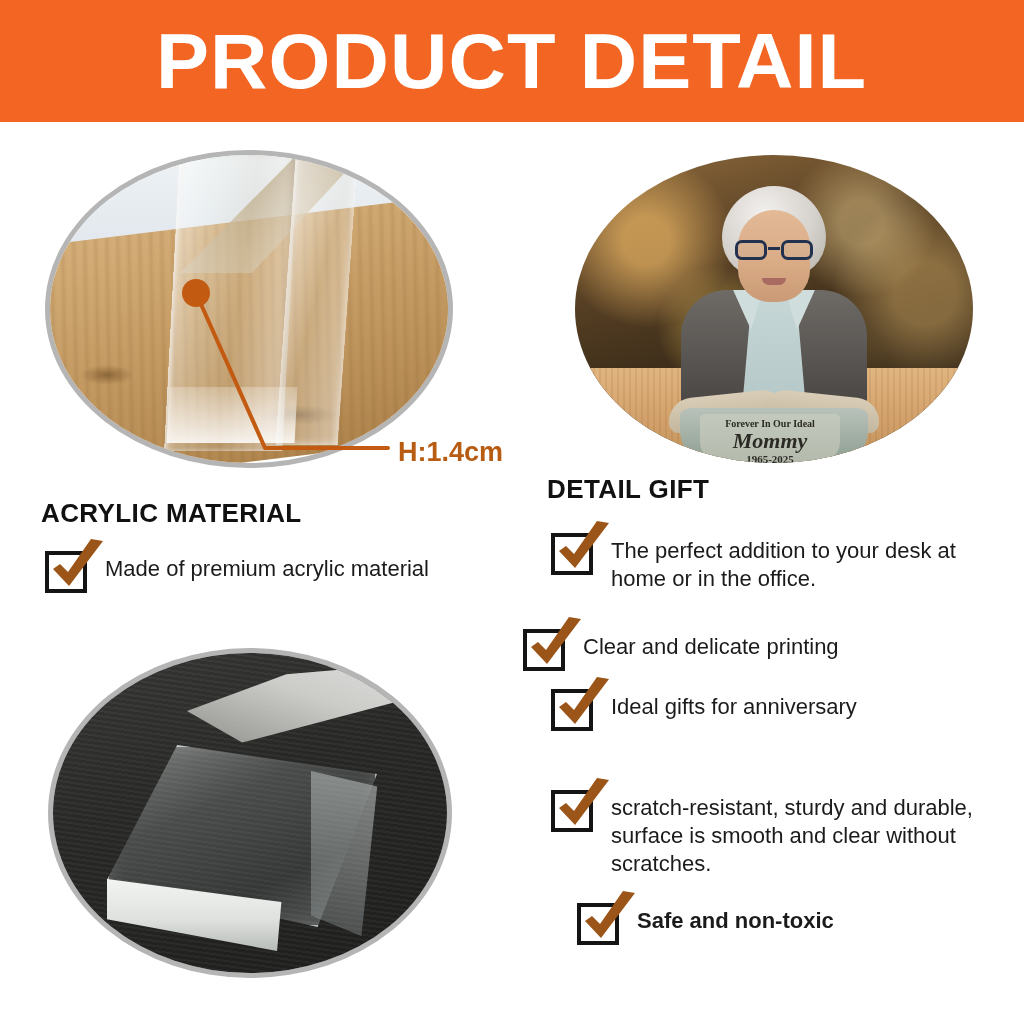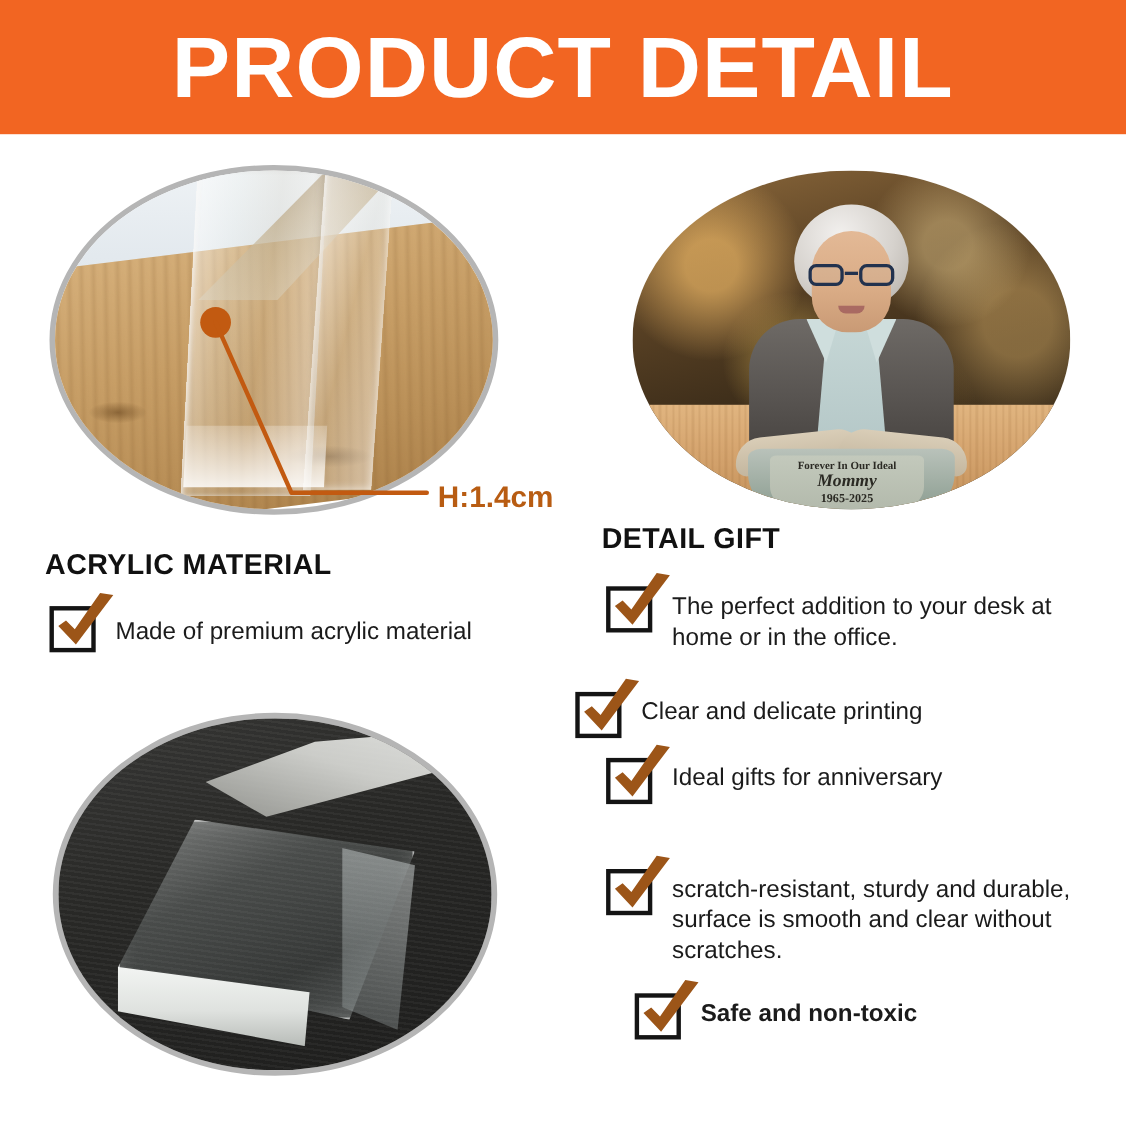--- a/index.html
+++ b/index.html
@@ -236,21 +236,21 @@
     box-sizing: border-box;
   }
   .engrave-1 {
     font-family: "Liberation Serif", serif;
     font-size: 10px; font-weight: bold;
     color: #2b2a24; line-height: 1.15;
   }
   .engrave-2 {
     font-family: "Liberation Serif", serif;
     font-style: italic;
-    font-size: 16px; font-weight: bold;
+    font-size: 22px; font-weight: bold;
     color: #2b2a24; line-height: 1.1;
   }
   .engrave-3 {
     font-family: "Liberation Serif", serif;
     font-size: 11px; font-weight: bold;
     color: #2b2a24; line-height: 1.2;
   }
 
   
   #oval-acrylic-block {
@@ -420,21 +420,21 @@
 </div>
 
 <svg class="callout" viewBox="0 0 1024 1024">
   <circle cx="196" cy="293" r="14" fill="#c25a11"></circle>
   <polyline points="196,293 265,448 388,448" fill="none" stroke="#c25a11" stroke-width="4" stroke-linecap="round" stroke-linejoin="round"></polyline>
 </svg>
 <div class="callout-label">H:1.4cm</div>
 
 <div class="section-heading" id="heading-acrylic">ACRYLIC MATERIAL</div>
 
-<div class="check-item" style="left:45px; top:551px;align-items:center;">
+<div class="check-item" style="left:45px; top:551px;">
   <div class="checkbox">
     <svg class="checkmark" viewBox="0 0 62 58">
       <path d="M6 30 L22 47 L56 2 L44 0 L21 33 L13 25 Z" fill="#9c5518"></path>
     </svg>
   </div>
   <div class="check-text narrow">Made of premium acrylic material</div>
 </div>
 
 <div class="section-heading" id="heading-gift">DETAIL GIFT</div>
 

